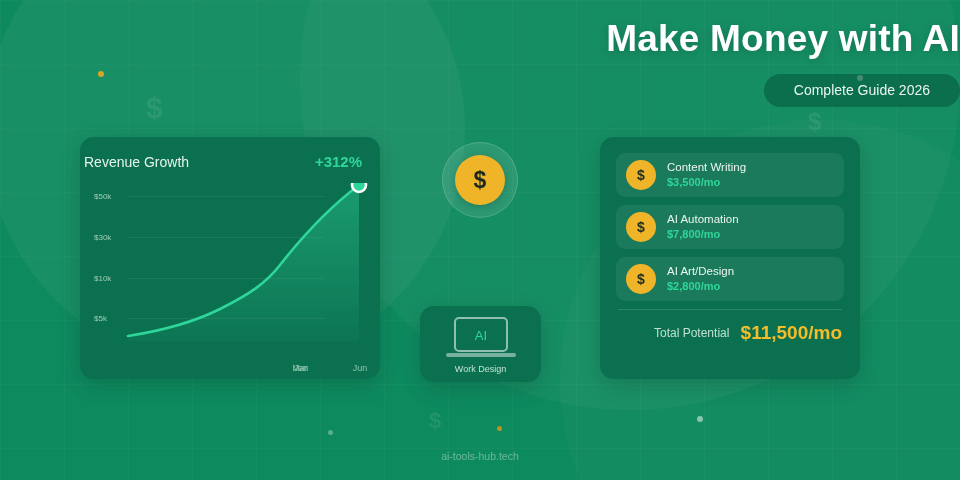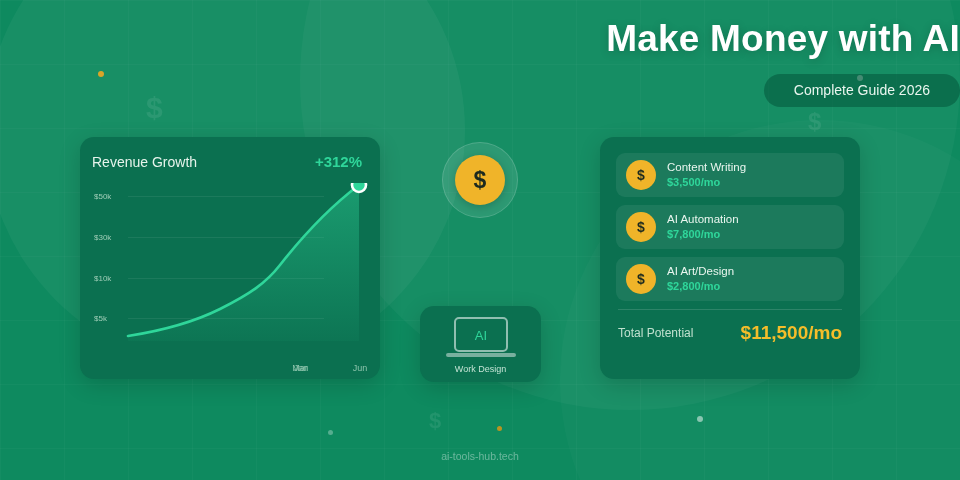--- a/index.html
+++ b/index.html
@@ -57,21 +57,21 @@
   .card {
     position:absolute;
     background:#0b7050;
     border-radius:14px;
     box-shadow:0 6px 22px rgba(0,0,0,0.16);
   }
 
   
   #chart-card { left:80px; top:137px; width:300px; height:242px; overflow:hidden; }
   #chart-head {
-    position:absolute; left:12px; top:16px; right:18px;
+    position:absolute; left:4px; top:16px; right:18px;
     display:flex; justify-content:space-between; align-items:baseline;
   }
   #chart-title { font-size:14px; color:#e7f4ec; }
   #chart-delta { font-size:15px; font-weight:700; color:#2fd69a; }
   #chart-plot { position:absolute; left:0; top:46px; width:252px; height:196px; }
   .ytick {
     position:absolute; left:14px;
     font-size:8px; color:#9fcdb7;
     transform:translateY(-50%);
   }
@@ -128,21 +128,21 @@
   }
   .hustle-name { font-size:11.5px; color:#eaf6ef; line-height:1.35; }
   .hustle-price { font-size:11px; font-weight:700; color:#2fd69a; line-height:1.35; }
   #total-divider {
     margin:6px 2px 0; height:1px; background:rgba(255,255,255,0.14);
   }
   #total-row {
     display:flex; align-items:center; justify-content:space-between;
     padding:12px 2px 0;
   }
-  #total-label { font-size:12px; color:#bfe0ce; }
+  #total-label { font-size:12px; color:#bfe0ce;margin-left:36px; }
   #total-value { font-size:19px; font-weight:700; color:#f5bd2a; }
 
   
   #footer {
     position:absolute; left:0; bottom:18px; width:960px;
     text-align:center; font-size:10.5px; color:rgba(255,255,255,0.38);
   }
 </style>
 </head>
 <body>

